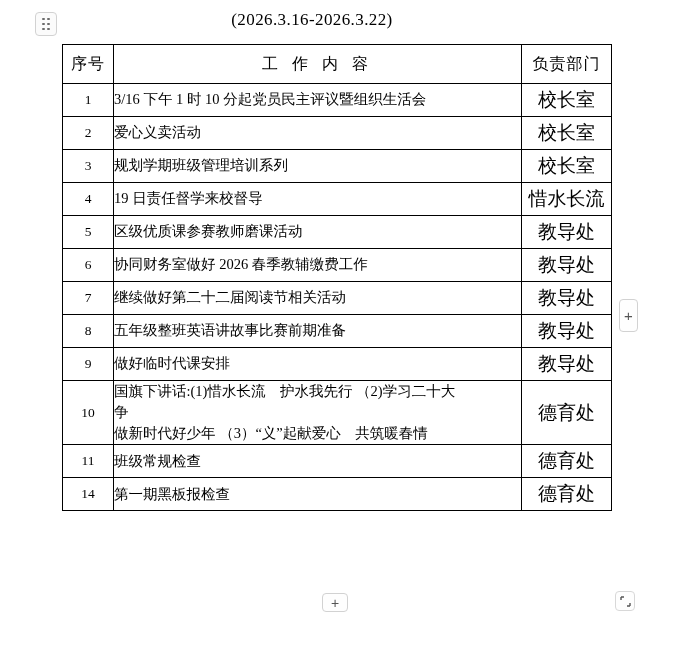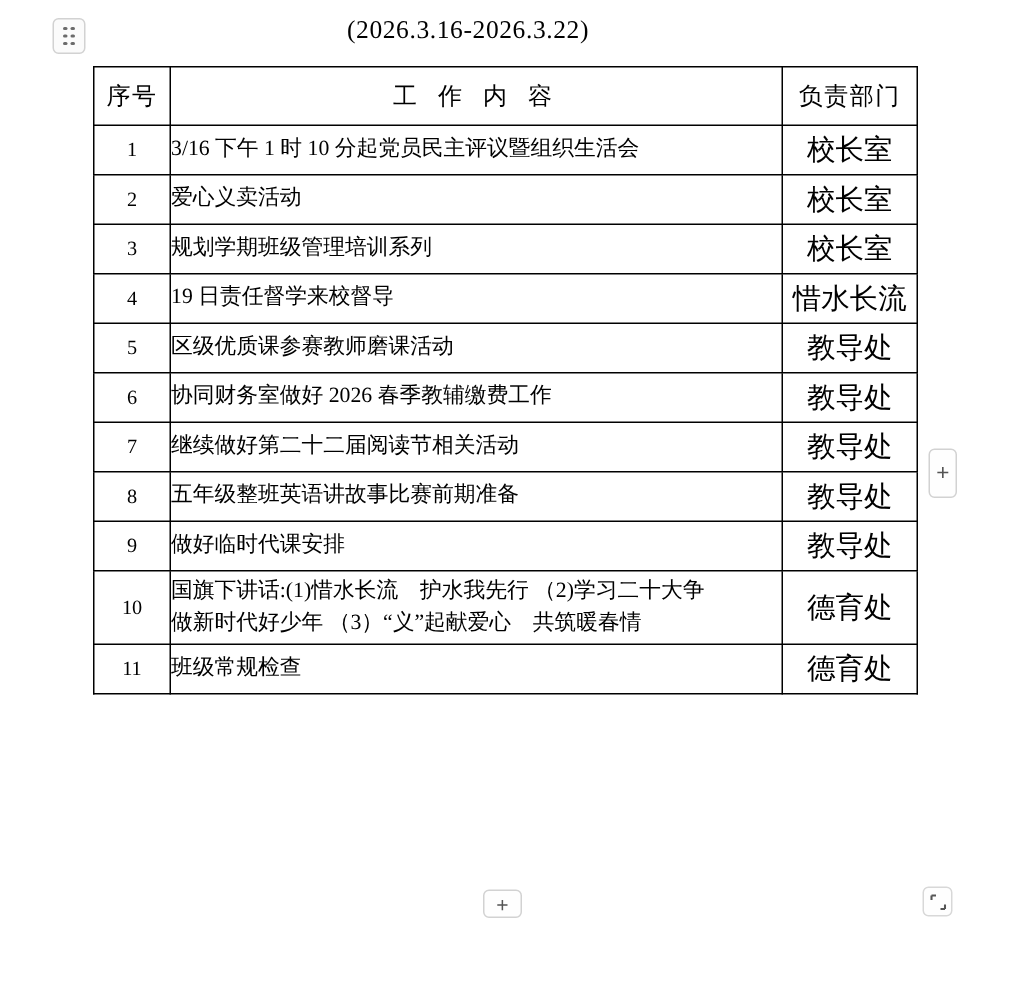--- a/index.html
+++ b/index.html
@@ -172,21 +172,23 @@
     text-align: center;
     font-size: 19px;
   }
   tr.row-tall td { height: 48px; }
   td.cell-task .task-line {
     display: block;
     white-space: nowrap;
   }
   td.cell-task .task-line.justify {
     display: flex;
+    justify-content: space-between;
     padding-right: 8px;
+    flex-direction: column;
   }
 </style>
 </head>
 <body>
 
 <div class="grip-handle">
   <span class="grip-dots">
     <i></i>
       <i></i>
       <i></i>
@@ -267,20 +269,25 @@
             </span>
             <span class="task-line">做新时代好少年 （3）“义”起献爱心　共筑暖春情</span>
           </td>
           <td class="cell-dept">德育处</td>
         </tr>
         <tr>
           <td class="cell-no">11</td>
           <td class="cell-task">班级常规检查</td>
           <td class="cell-dept">德育处</td>
         </tr>
+        <tr>
+          <td class="cell-no">14</td>
+          <td class="cell-task">第一期黑板报检查</td>
+          <td class="cell-dept">德育处</td>
+        </tr>
       </tbody>
   </table>
 </div>
 
 <div class="add-col-button">+</div>
 <div class="add-row-button">+</div>
 
 <div class="resize-handle">
   <svg width="11" height="11" viewBox="0 0 11 11">
     <path d="M1 1 L1 4 M1 1 L4 1" stroke="#555" stroke-width="1.4" fill="none"></path>

